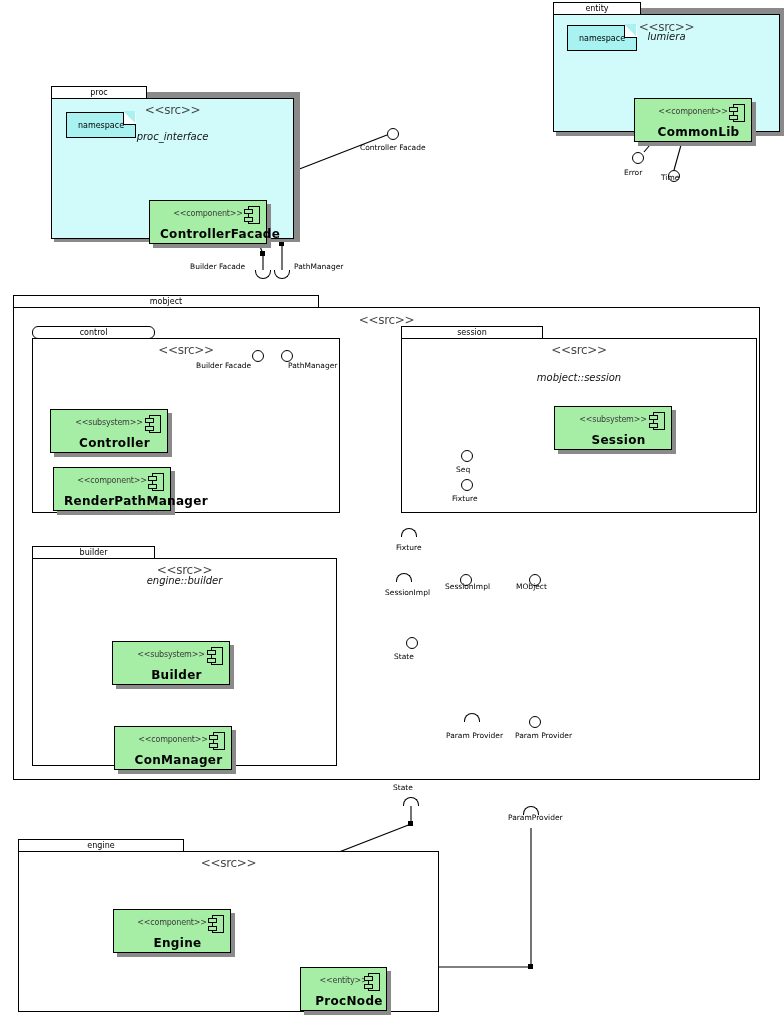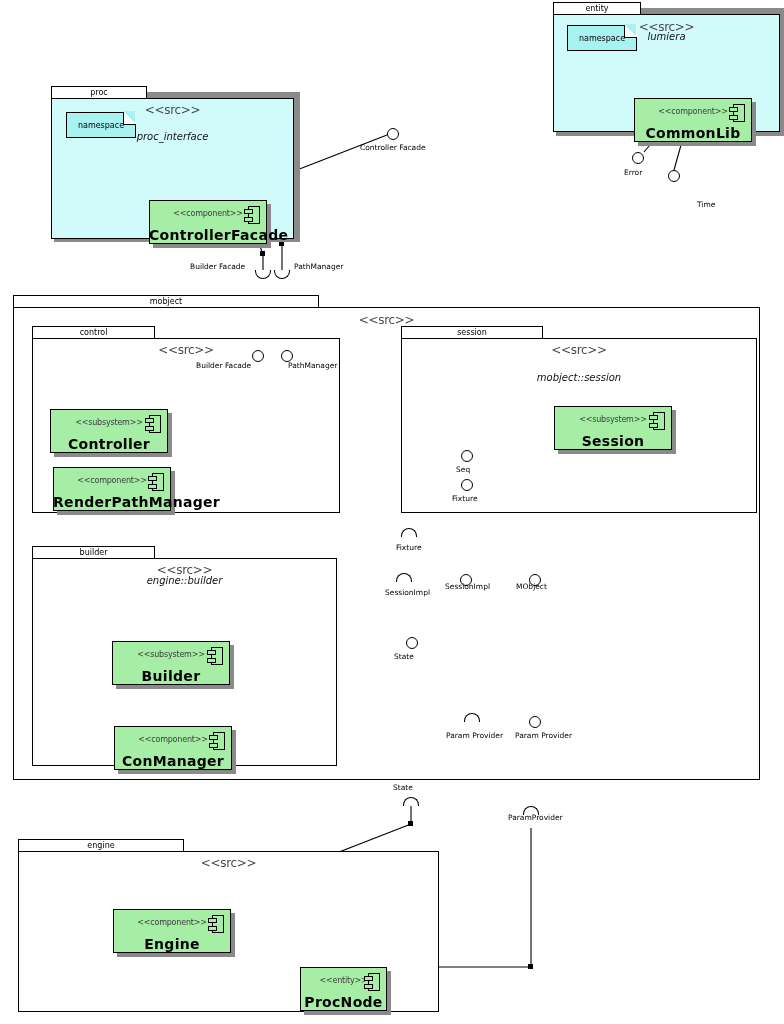--- a/index.html
+++ b/index.html
@@ -61,21 +61,21 @@
     position:absolute;left:0;top:0;box-sizing:border-box;
     width:100%;height:100%;
     background:#a6eea6;border:1px solid #000;
   }
   .comp-stereo{
     position:absolute;left:0;right:0;top:9px;text-align:center;
     font-size:8px;color:#3b3b3b;letter-spacing:-0.2px;
   }
   .comp-name{
     position:absolute;left:0;right:0;top:27px;text-align:center;
-    font-size:14px;font-weight:bold;color:#000;letter-spacing:0.3px;
+    font-size:12px;font-weight:bold;color:#000;letter-spacing:0.3px;padding-left:11px;
   }
   
   .comp-icon{position:absolute;right:7px;top:6px;width:16px;height:18px;}
   .comp-icon .body{
     position:absolute;left:4px;top:0;width:12px;height:18px;
     box-sizing:border-box;border:1px solid #000;background:#a6eea6;
   }
   .comp-icon .tab{
     position:absolute;left:0;width:9px;height:5px;
     box-sizing:border-box;border:1px solid #000;background:#a6eea6;
@@ -188,21 +188,21 @@
       </div>
     </div>
   </div>
 
   <div class="iface">
     <div class="ball" style="left:632px;top:152px;"></div>
     <div class="iface-label" style="left:624px;top:168px;">Error</div>
   </div>
   <div class="iface">
     <div class="ball" style="left:668px;top:170px;"></div>
-    <div class="iface-label" style="left:661px;top:200px;margin-left:36px;">Time</div>
+    <div class="iface-label" style="left:661px;top:173px;">Time</div>
   </div>
 
   <div class="pkg">
     <div class="pkg-shadow" style="left:54px;top:92px;width:246px;height:150px;"></div>
     <div class="pkg-tab" style="left:51px;top:86px;width:96px;height:13px;">proc</div>
     <div class="pkg-body cyan" style="left:51px;top:98px;width:243px;height:141px;"></div>
     <div class="pkg-stereo" style="left:51px;top:103px;width:243px;">&lt;&lt;src&gt;&gt;</div>
     <div class="pkg-name" style="left:51px;top:115px;width:243px;margin-top:16px;">proc_interface</div>
     <div class="note" style="left:66px;top:112px;width:70px;height:26px;">
       <span>namespace</span>
@@ -236,21 +236,21 @@
     <div class="iface-label" style="left:294px;top:262px;">PathManager</div>
   </div>
 
   <div class="pkg">
     <div class="pkg-tab" style="left:13px;top:295px;width:306px;height:13px;">mobject</div>
     <div class="pkg-body" style="left:13px;top:307px;width:747px;height:473px;"></div>
     <div class="pkg-stereo" style="left:13px;top:313px;width:747px;">&lt;&lt;src&gt;&gt;</div>
   </div>
 
   <div class="pkg">
-    <div class="pkg-tab" style="left:32px;top:326px;width:123px;height:13px;">control</div>
+    <div class="pkg-tab" style="left:32px;top:326px;width:123px;height:13px;border-radius:6px;">control</div>
     <div class="pkg-body" style="left:32px;top:338px;width:308px;height:175px;"></div>
     <div class="pkg-stereo" style="left:32px;top:343px;width:308px;">&lt;&lt;src&gt;&gt;</div>
 
     <div class="comp" style="left:50px;top:381px;width:118px;height:44px;">
       <div class="comp-shadow"></div>
       <div class="comp-box"></div>
       <div class="comp-stereo">&lt;&lt;subsystem&gt;&gt;</div>
       <div class="comp-name">Controller</div>
       <div class="comp-icon">
         <div class="body"></div>

